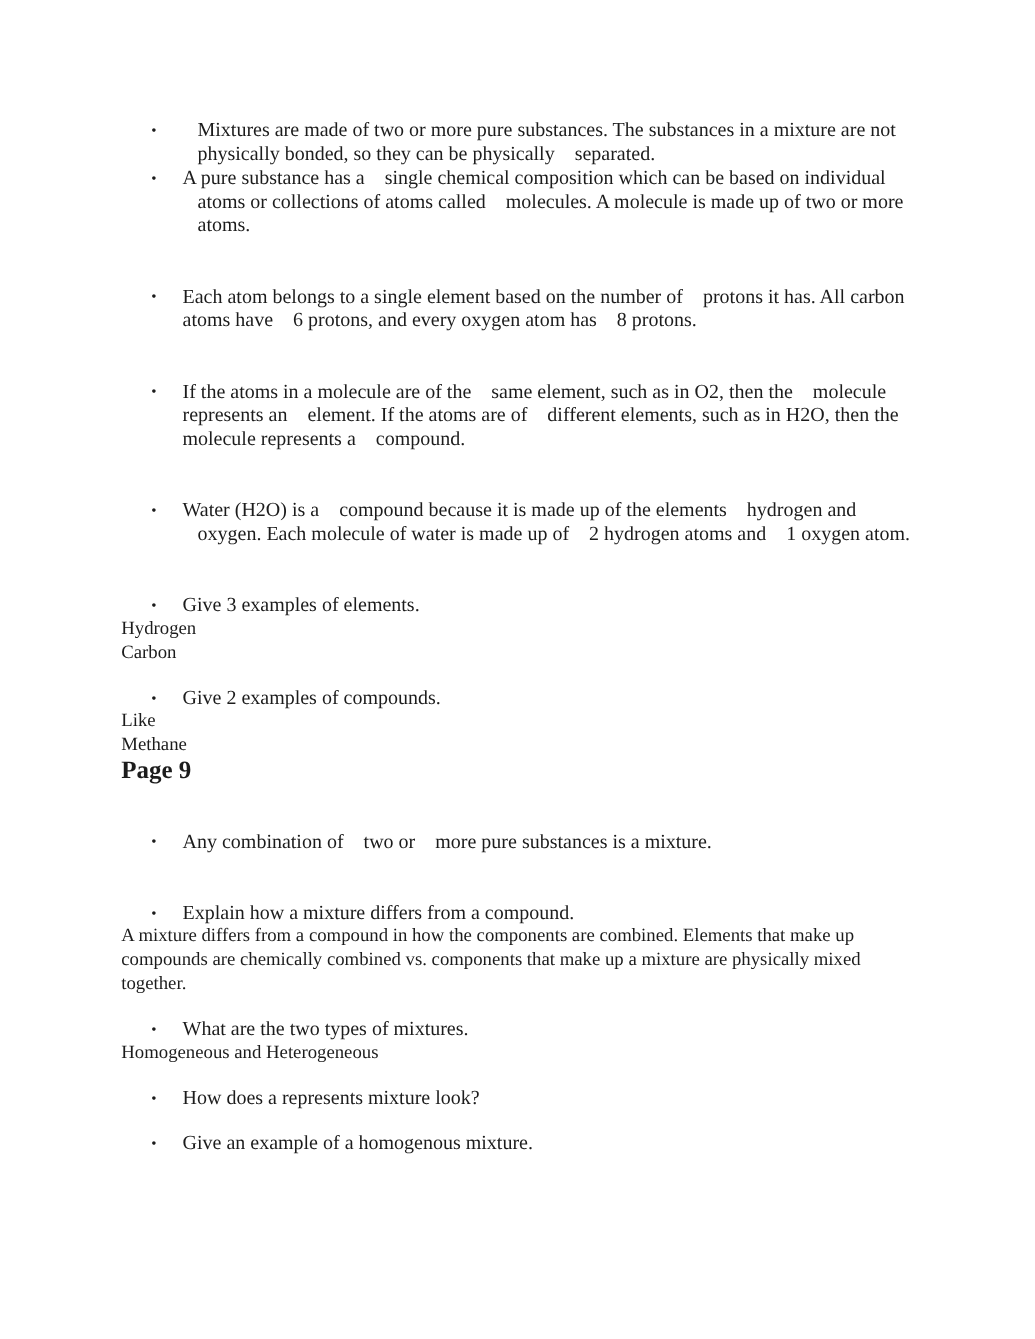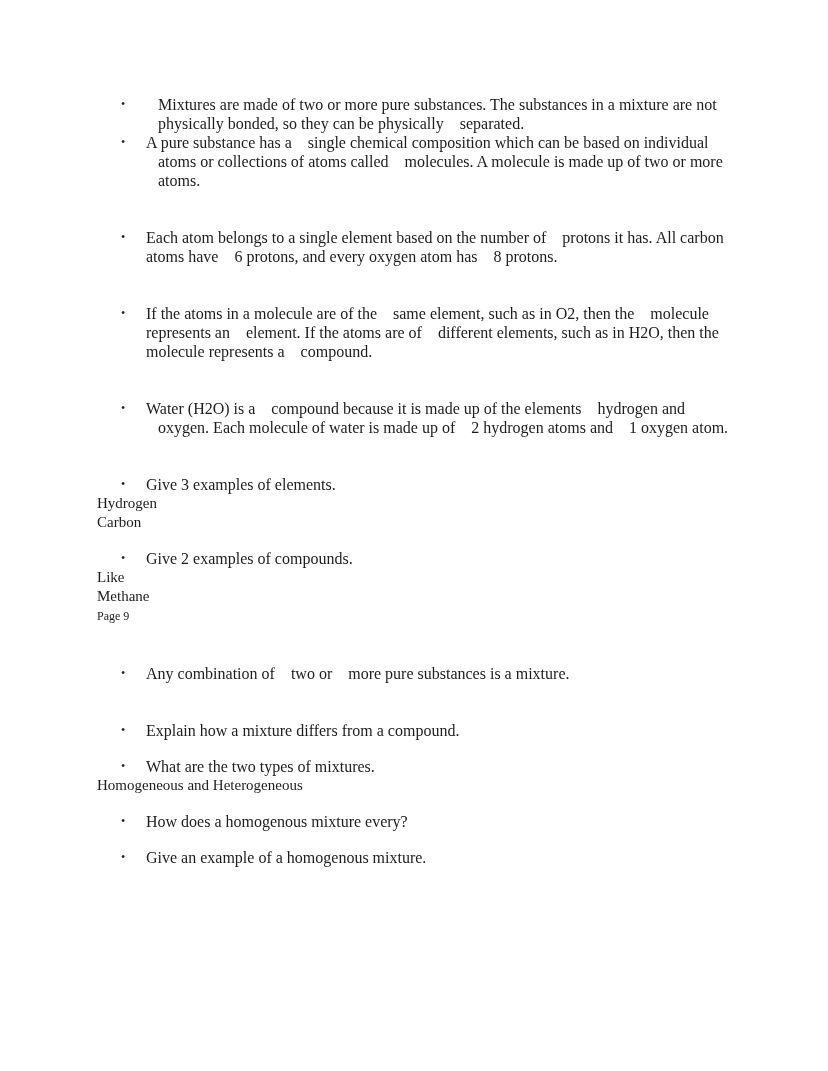--- a/index.html
+++ b/index.html
@@ -38,22 +38,22 @@
   .bullet .text { display: inline; }
   .answer {
     font-size: 15px;
     line-height: 19px;
   }
   .paragraph {
     font-size: 15px;
     line-height: 19px;
   }
   .page_heading {
-    font-size: 12px;
-    font-weight: normal;
+    font-size: 20px;
+    font-weight: bold;
     line-height: 20px;
   }
   strong { font-weight: normal; margin-left: 12px; }
   .spacer-large { height: 38px; }
   .spacer-small { height: 17px; }
 </style>
 </head>
 <body>
 
 <div class="page">
@@ -72,21 +72,22 @@
       <div class="block answer"><span>Carbon</span></div>
       <div class="spacer-small"></div>
       <div class="block bullet"><span class="marker">•</span><span class="text"><span>Give 2 examples of compounds.</span></span></div>
       <div class="block answer"><span>Like</span></div>
       <div class="block answer"><span>Methane</span></div>
       <div class="block page_heading"><span>Page 9</span></div>
       <div class="spacer-large"></div>
       <div class="block bullet"><span class="marker">•</span><span class="text"><span>Any combination of </span><strong>two</strong><span> or </span><strong>more</strong><span> pure substances is a mixture.</span></span></div>
       <div class="spacer-large"></div>
       <div class="block bullet"><span class="marker">•</span><span class="text"><span>Explain how a mixture differs from a compound.</span></span></div>
+      <div class="block paragraph"><span>A mixture differs from a compound in how the components are combined. Elements that make up compounds are chemically combined vs. components that make up a mixture are physically mixed together.</span></div>
       <div class="spacer-small"></div>
       <div class="block bullet"><span class="marker">•</span><span class="text"><span>What are the two types of mixtures.</span></span></div>
       <div class="block answer"><span>Homogeneous and Heterogeneous</span></div>
       <div class="spacer-small"></div>
-      <div class="block bullet"><span class="marker">•</span><span class="text"><span>How does a homogenous mixture every?</span></span></div>
+      <div class="block bullet"><span class="marker">•</span><span class="text"><span>How does a represents mixture look?</span></span></div>
       <div class="spacer-small"></div>
       <div class="block bullet"><span class="marker">•</span><span class="text"><span>Give an example of a homogenous mixture.</span></span></div>
     </div>
 </div>
 
 </body></html>

